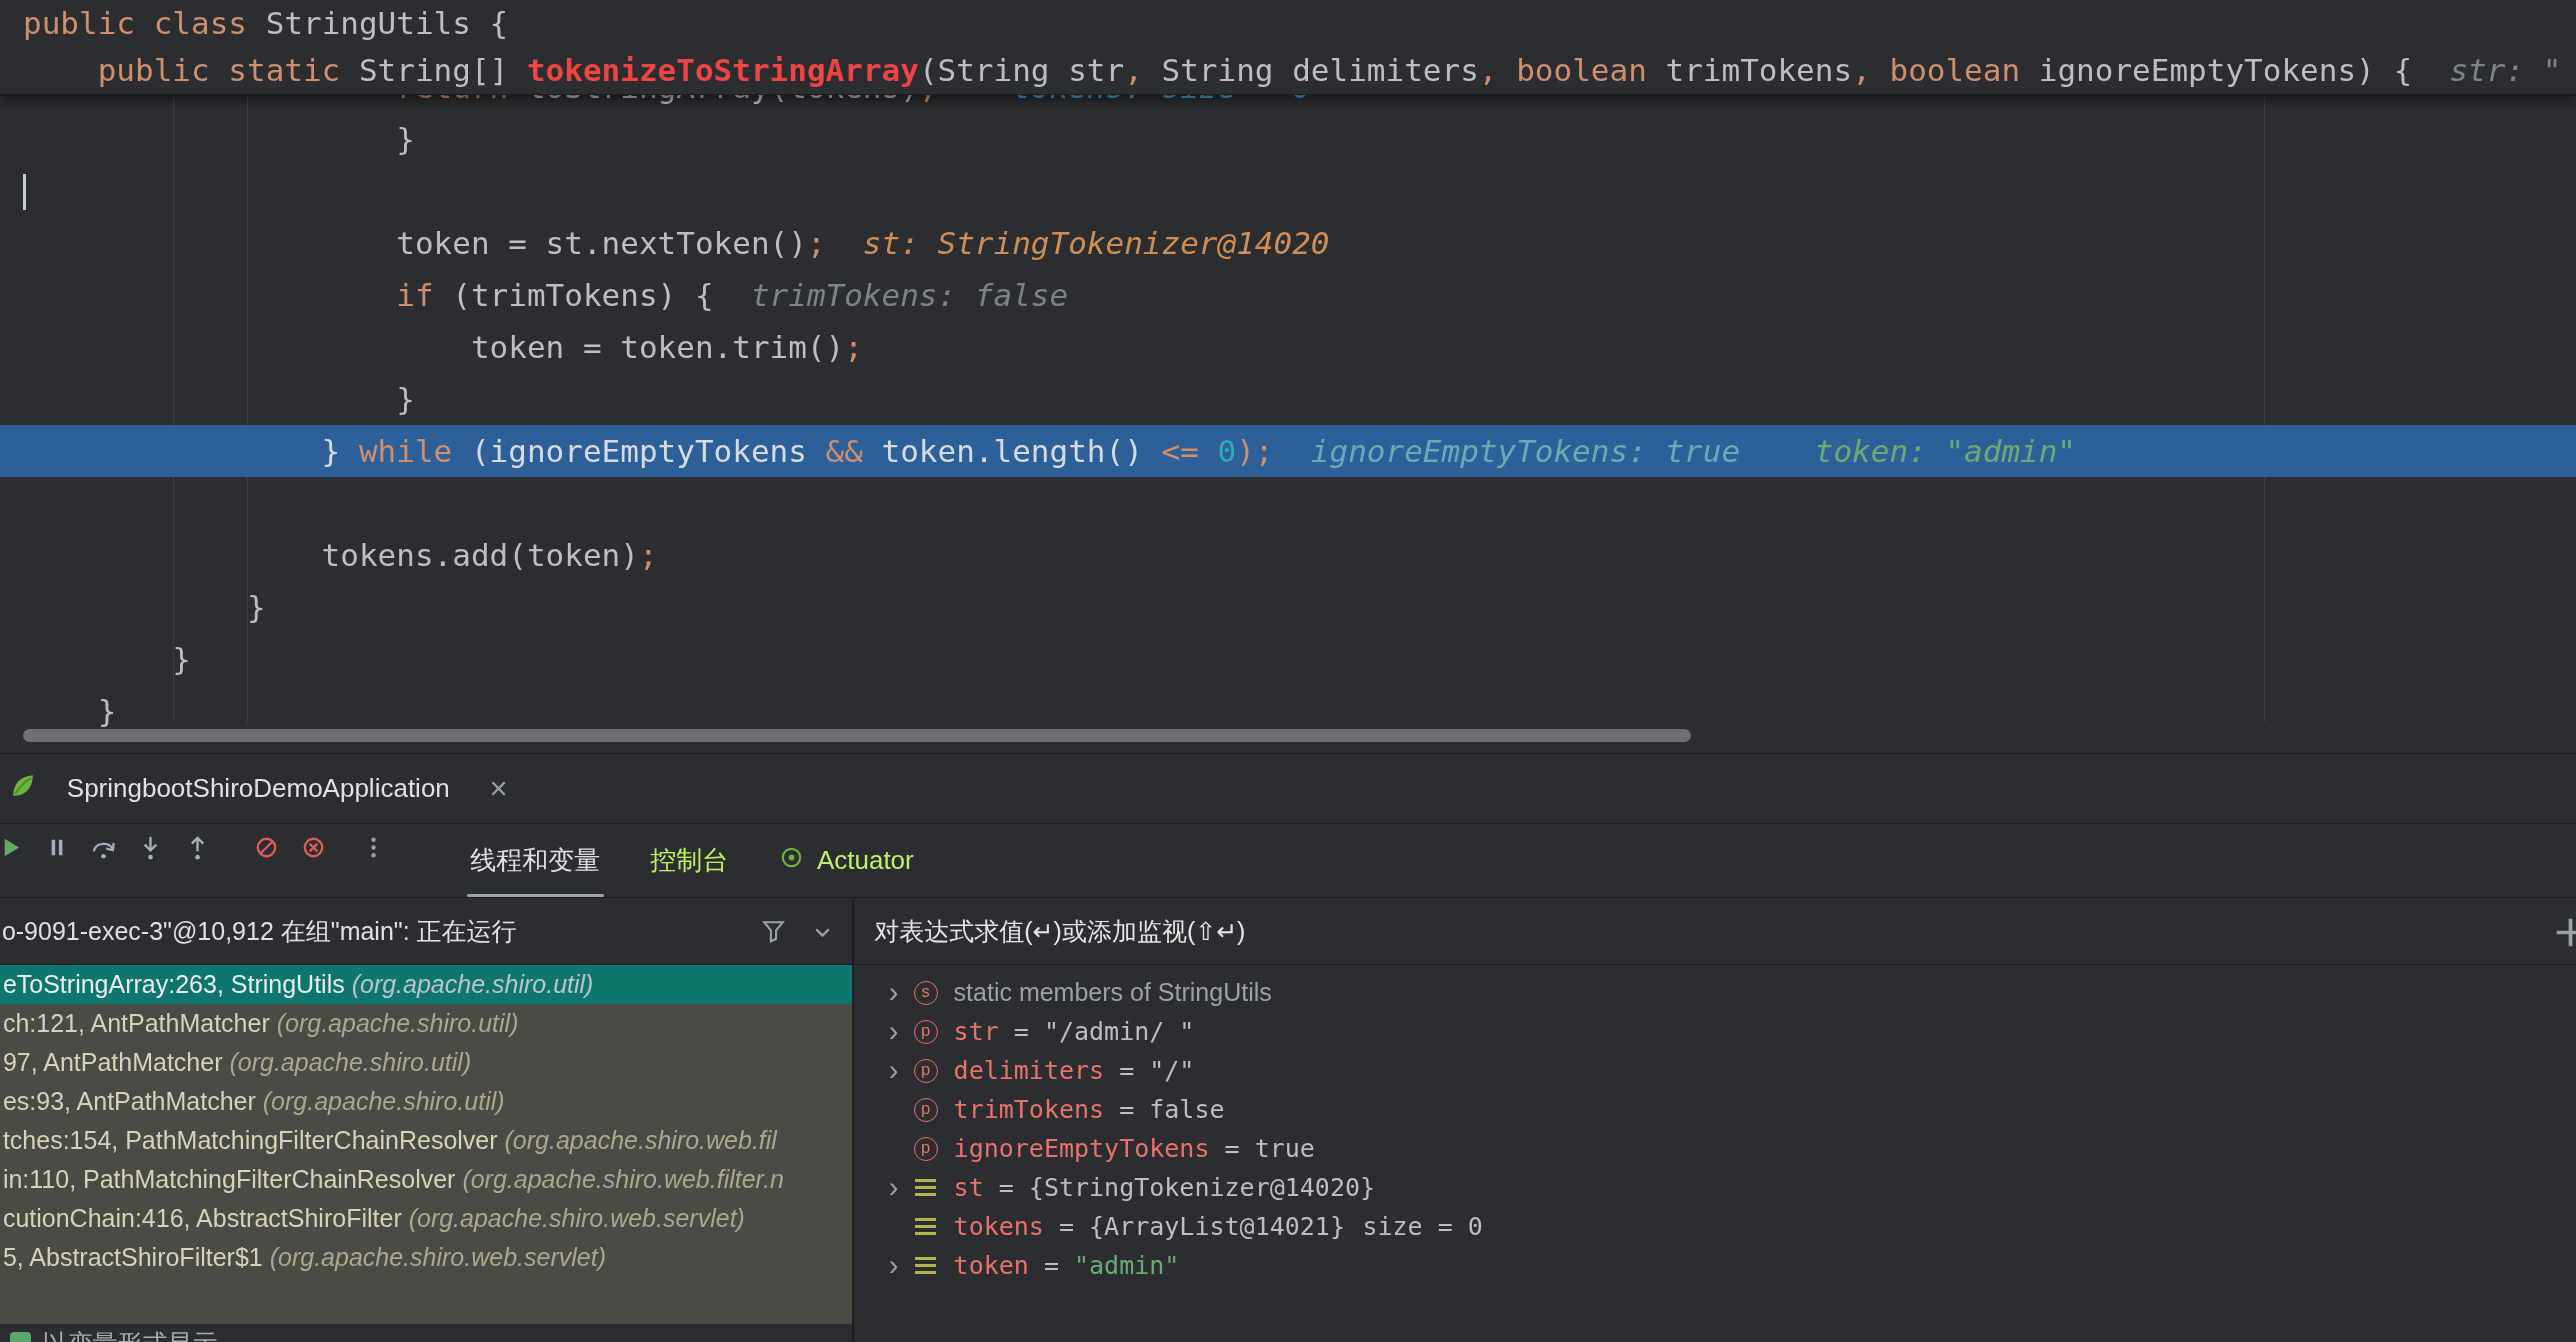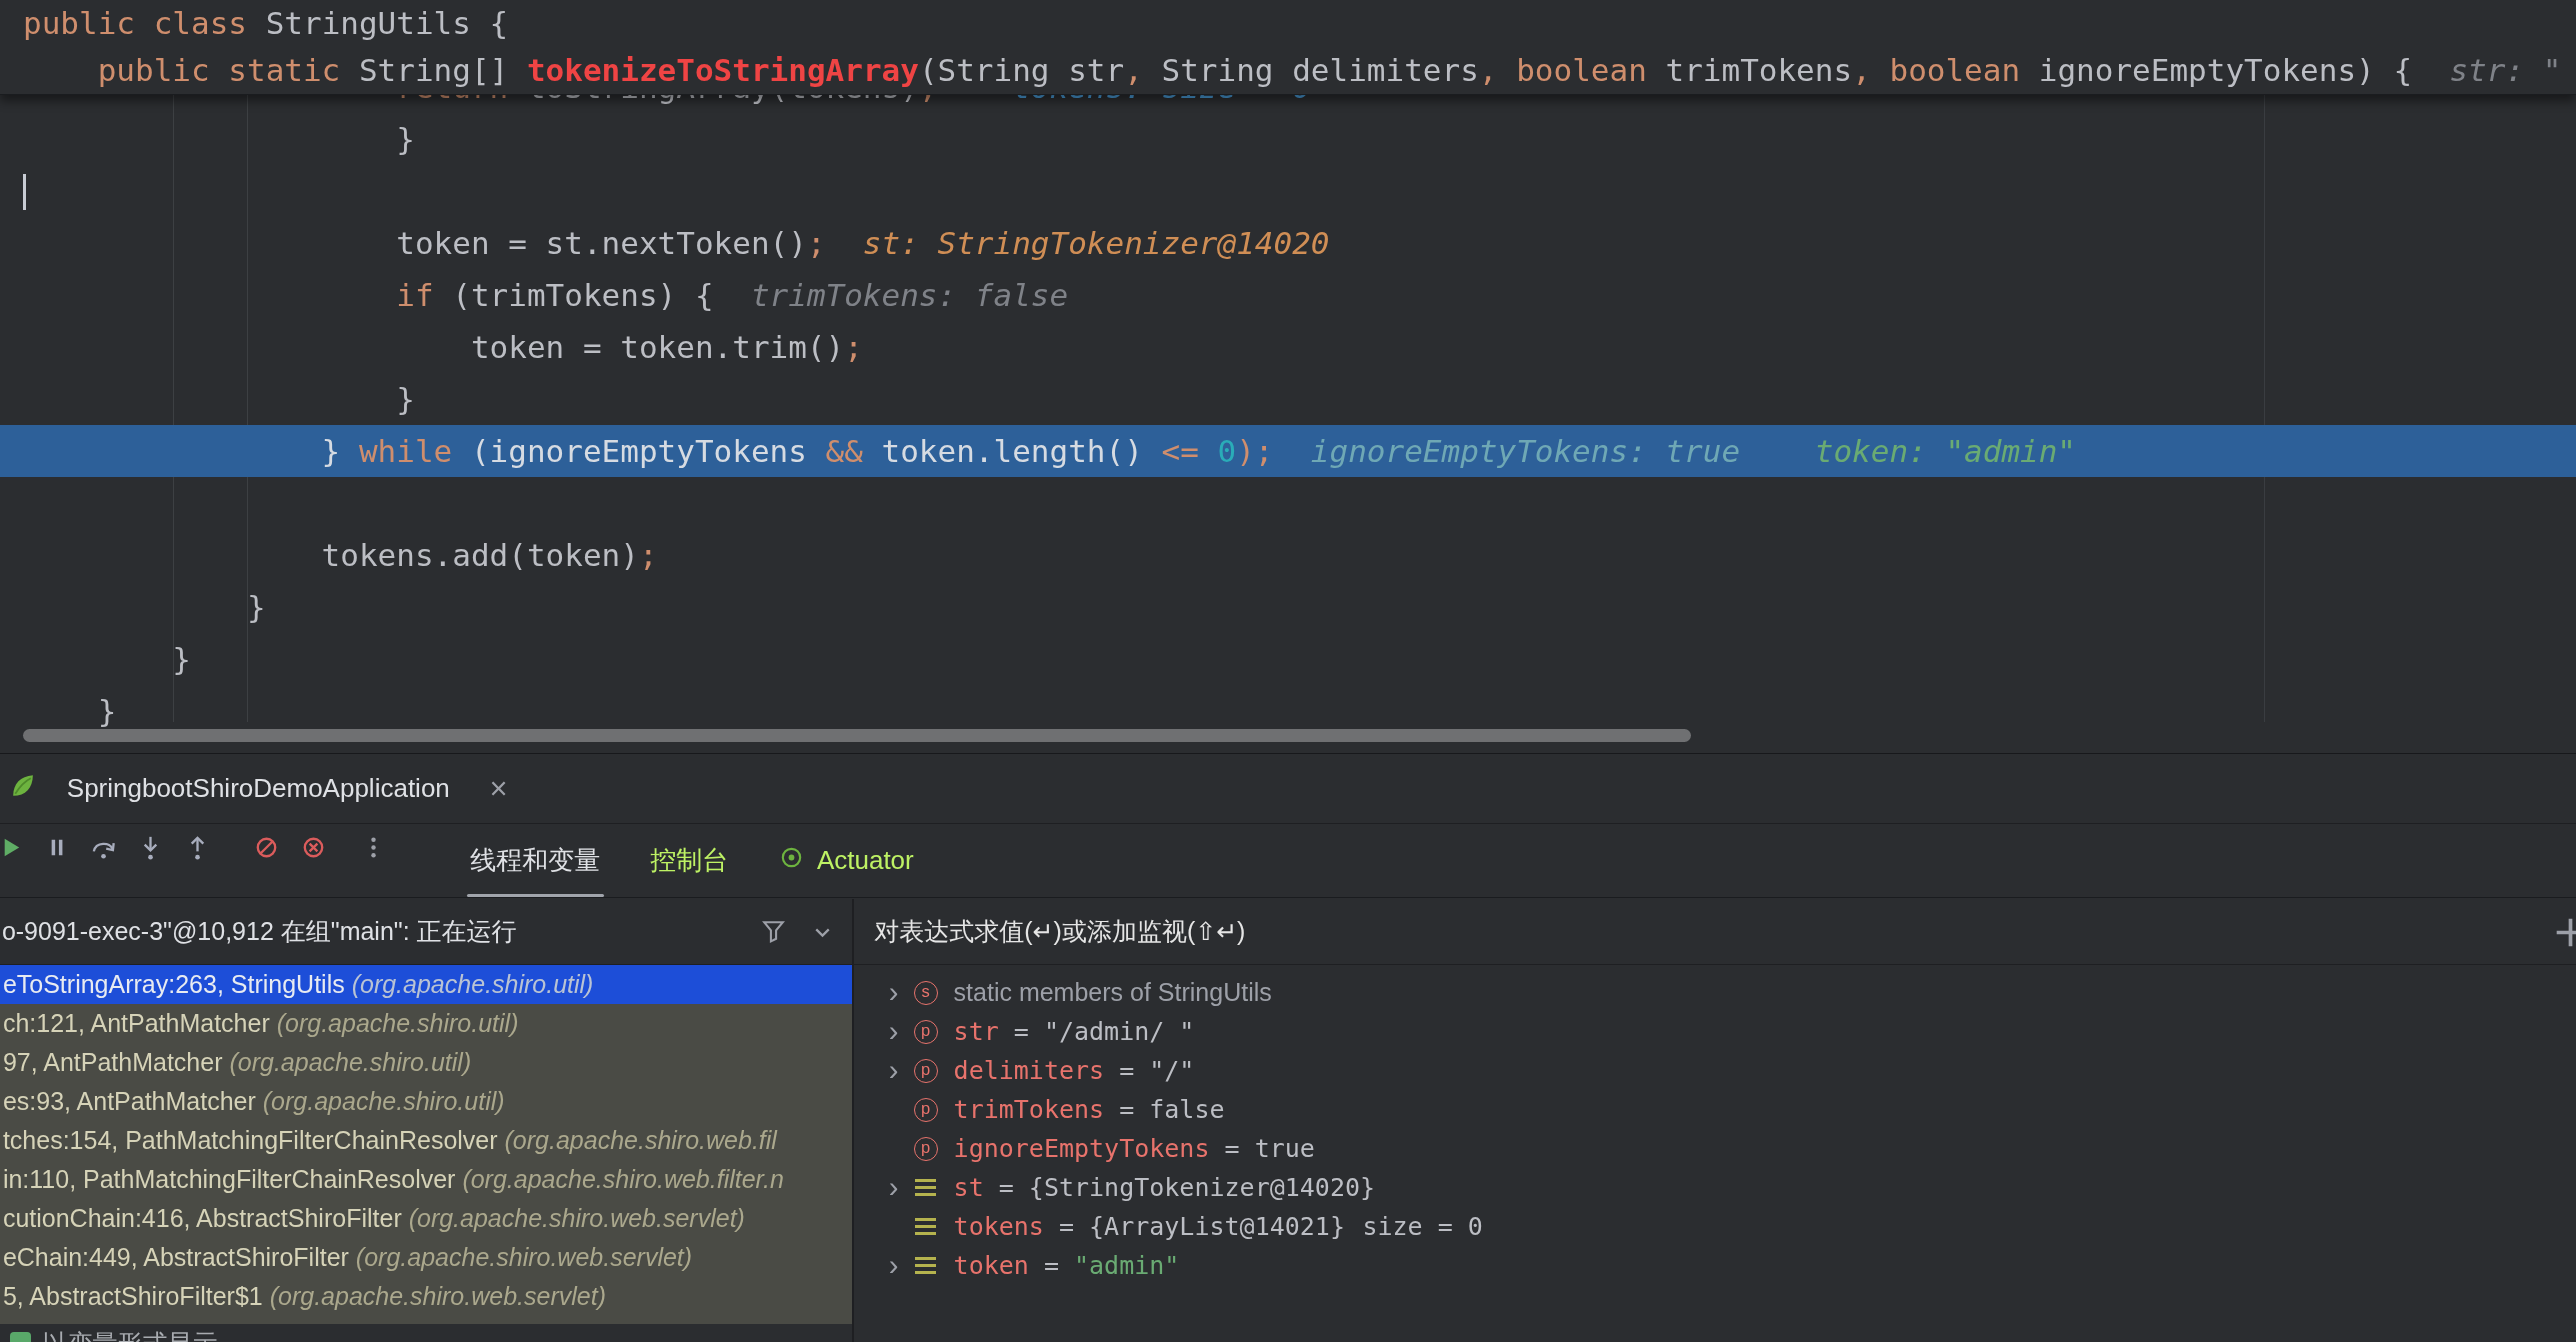--- a/index.html
+++ b/index.html
@@ -46,21 +46,21 @@
   .vsep{position:absolute;left:852px;top:0;bottom:0;width:1.9px;background:#1E1F22;}
 
   
   .panel-left{position:absolute;left:0;top:0;width:852px;bottom:0;overflow:hidden;}
   .thread-header{position:relative;height:65px;border-bottom:1px solid #1E1F22;display:flex;align-items:center;
                  color:#DFE1E5;font-size:25px;padding-left:1.9px;white-space:nowrap;}
   .funnel{position:absolute;right:64px;top:17.5px;} .combo-ch{position:absolute;right:17.5px;top:21.3px;}
   .frames{position:absolute;left:0;top:66px;right:0;bottom:18.4px;background:#4A4B45;overflow:hidden;}
   .frame-row{height:39px;line-height:39px;padding-left:2.9px;font-size:25px;color:#D6D3B8;white-space:nowrap;overflow:hidden;}
   .frame-row .pkg{font-style:italic;color:#ABA88D;}
-  .frame-row.selected{background:#1d4ed8;color:#E8EBF1;}
+  .frame-row.selected{background:#0f766e;color:#E8EBF1;}
   .frame-row.selected .pkg{color:#B9C3D4;}
   .frames-sb{position:absolute;left:16.5px;bottom:2.9px;width:692px;height:10.7px;border-radius:5.8px;background:rgba(255,255,255,0.42);}
   .left-strip{position:absolute;left:0;right:0;bottom:0;height:18.4px;background:#2B2D30;overflow:hidden;}
   .strip-row{height:39px;display:flex;align-items:center;gap:11.6px;padding-left:9.7px;font-size:25px;color:#A8ABB0;white-space:nowrap;}
   .strip-icon{width:21.3px;height:21.3px;background:#59A869;border-radius:3.9px;flex:0 0 auto;}
 
   
   .panel-right{position:absolute;left:853px;top:0;right:0;bottom:0;overflow:hidden;}
   .watch-header{position:relative;height:65px;border-bottom:1px solid #1E1F22;display:flex;align-items:center;
                 color:#e5e5e5;font-size:25px;padding-left:21.3px;overflow:hidden;}
@@ -215,21 +215,20 @@
           </span>
         </div>
         <div class="frames" id="frames">
             <div class="frame-row selected"><span>eToStringArray:263, StringUtils </span><span class="pkg">(org.apache.shiro.util)</span></div>
             <div class="frame-row"><span>ch:121, AntPathMatcher </span><span class="pkg">(org.apache.shiro.util)</span></div>
             <div class="frame-row"><span>97, AntPathMatcher </span><span class="pkg">(org.apache.shiro.util)</span></div>
             <div class="frame-row"><span>es:93, AntPathMatcher </span><span class="pkg">(org.apache.shiro.util)</span></div>
             <div class="frame-row"><span>tches:154, PathMatchingFilterChainResolver </span><span class="pkg">(org.apache.shiro.web.fil</span></div>
             <div class="frame-row"><span>in:110, PathMatchingFilterChainResolver </span><span class="pkg">(org.apache.shiro.web.filter.n</span></div>
             <div class="frame-row"><span>cutionChain:416, AbstractShiroFilter </span><span class="pkg">(org.apache.shiro.web.servlet)</span></div>
-            <div class="frame-row"><span>eChain:449, AbstractShiroFilter </span><span class="pkg">(org.apache.shiro.web.servlet)</span></div>
             <div class="frame-row"><span>5, AbstractShiroFilter$1 </span><span class="pkg">(org.apache.shiro.web.servlet)</span></div>
           </div>
         <div class="frames-sb"></div>
         <div class="left-strip">
           <div class="strip-row">
             <span class="strip-icon"></span>
             <span>以变量形式显示</span>
           </div>
         </div>
       </div>

